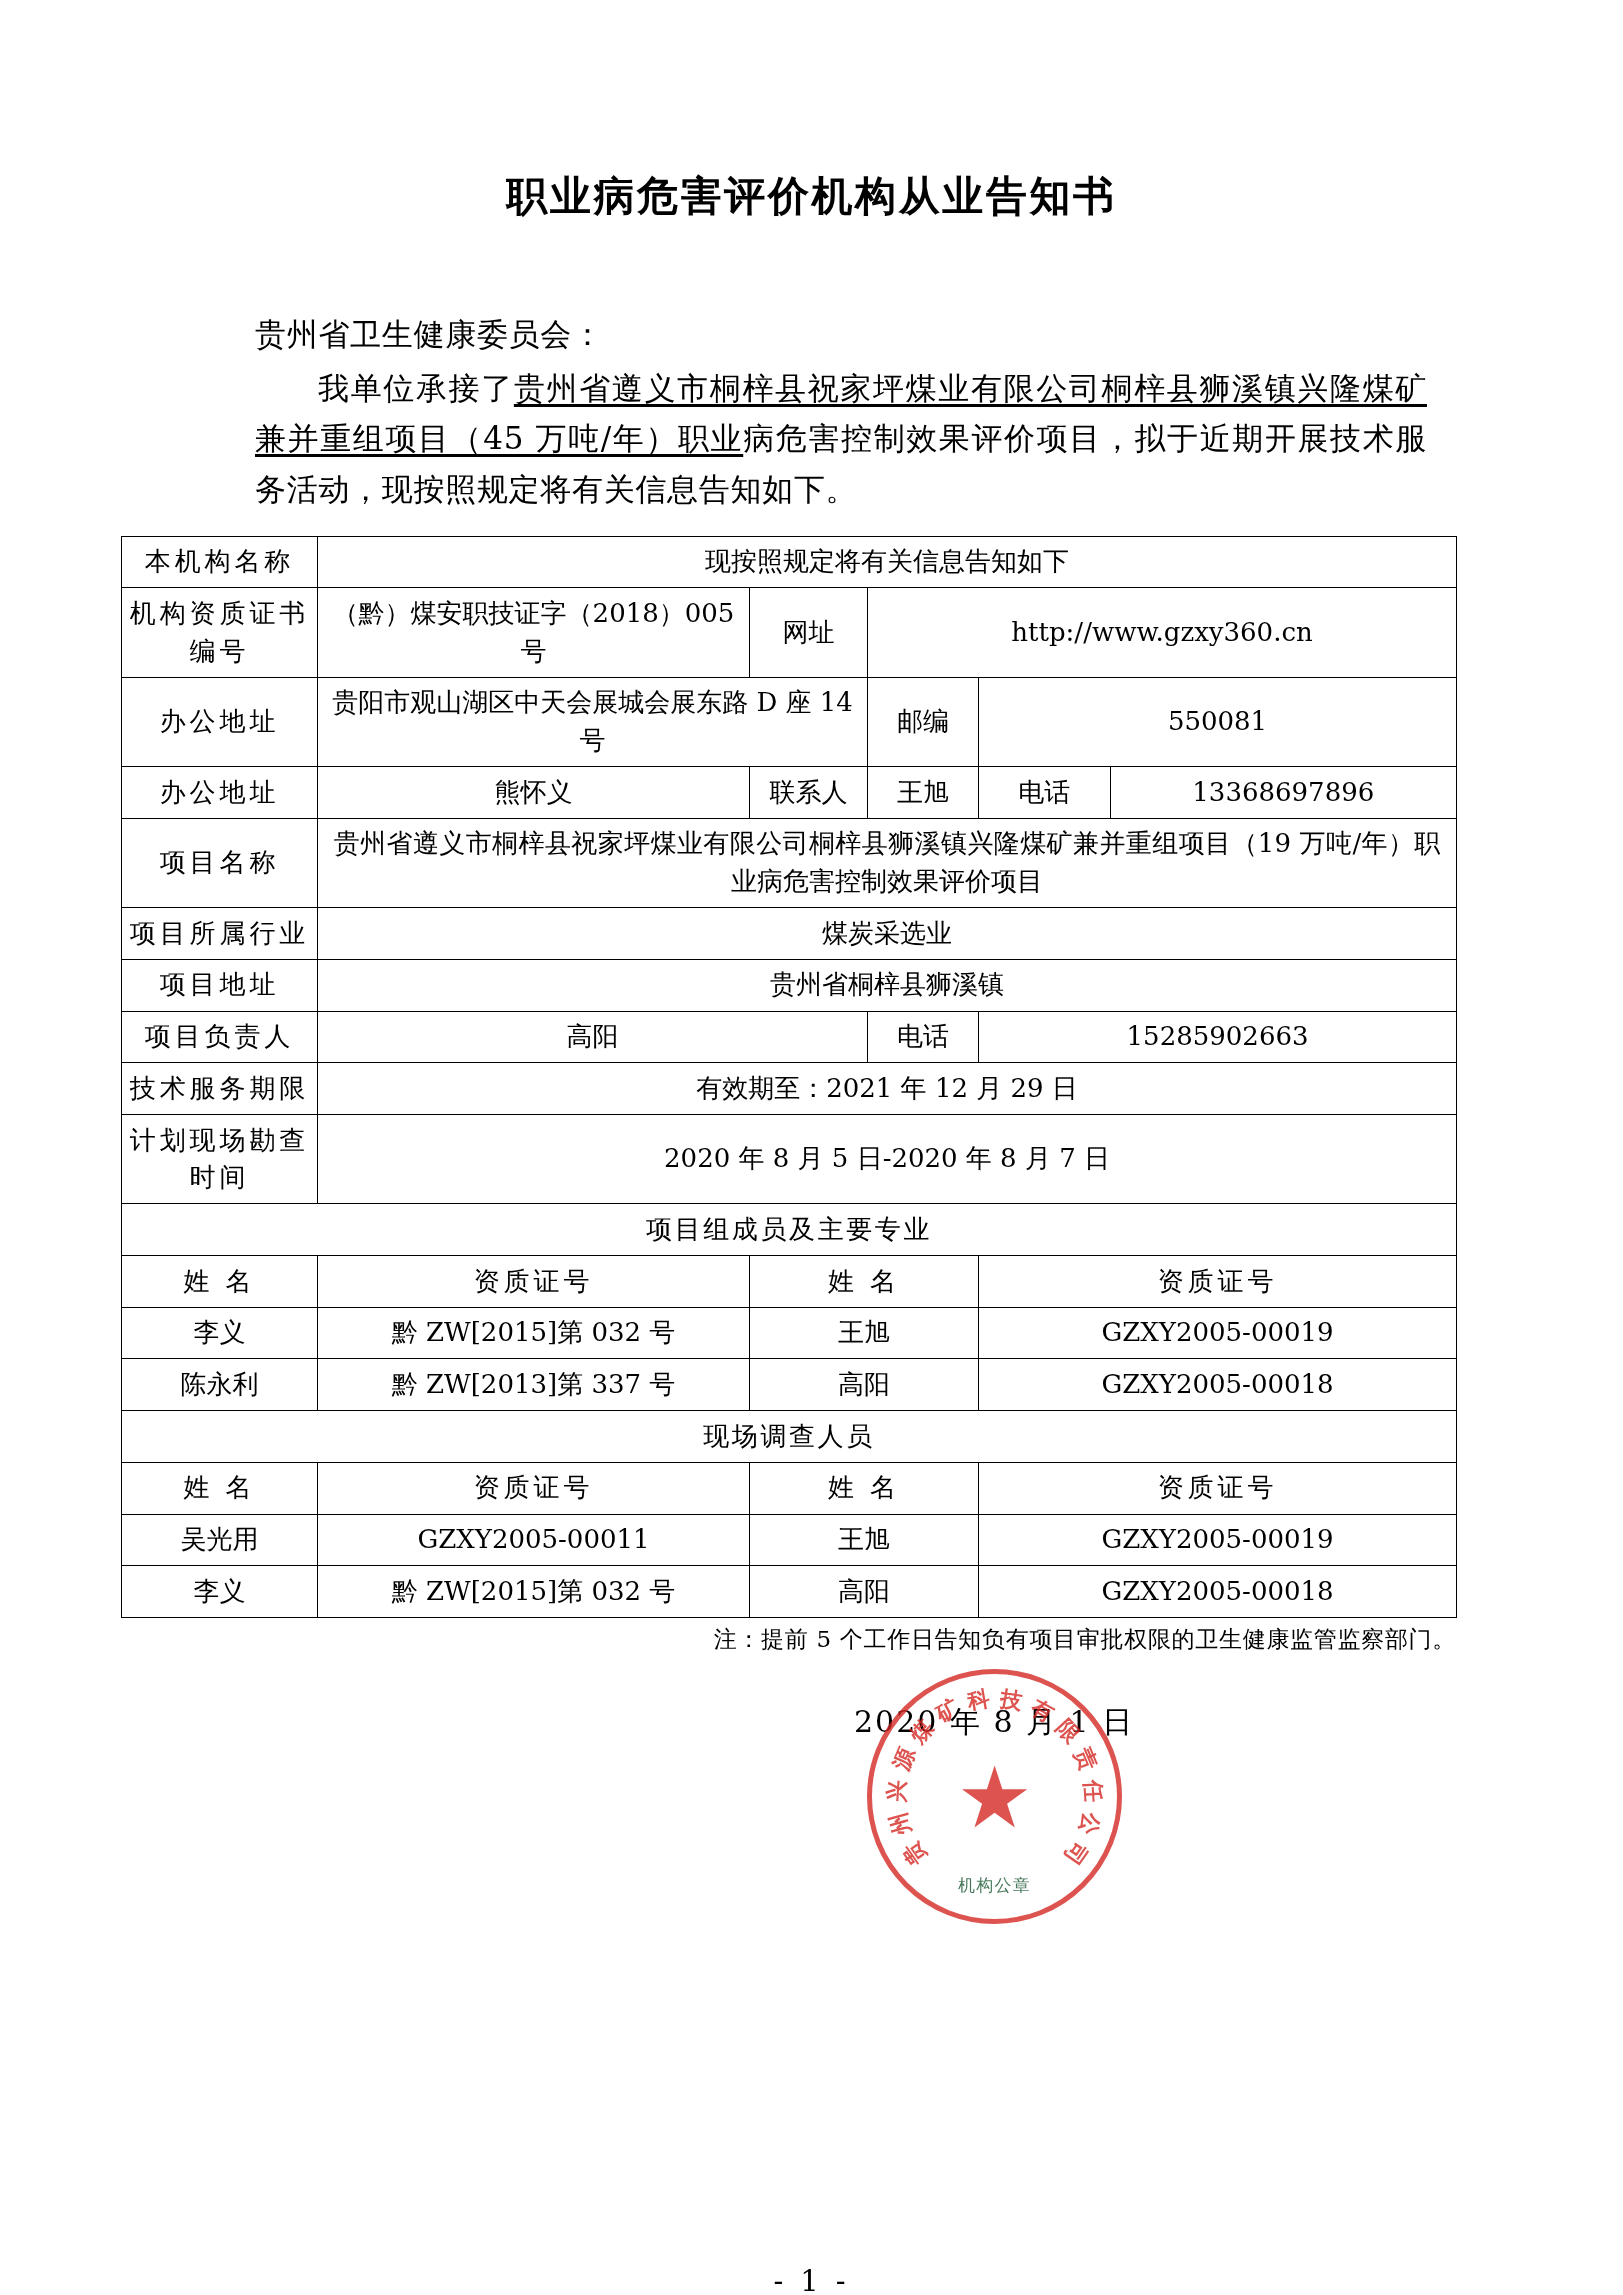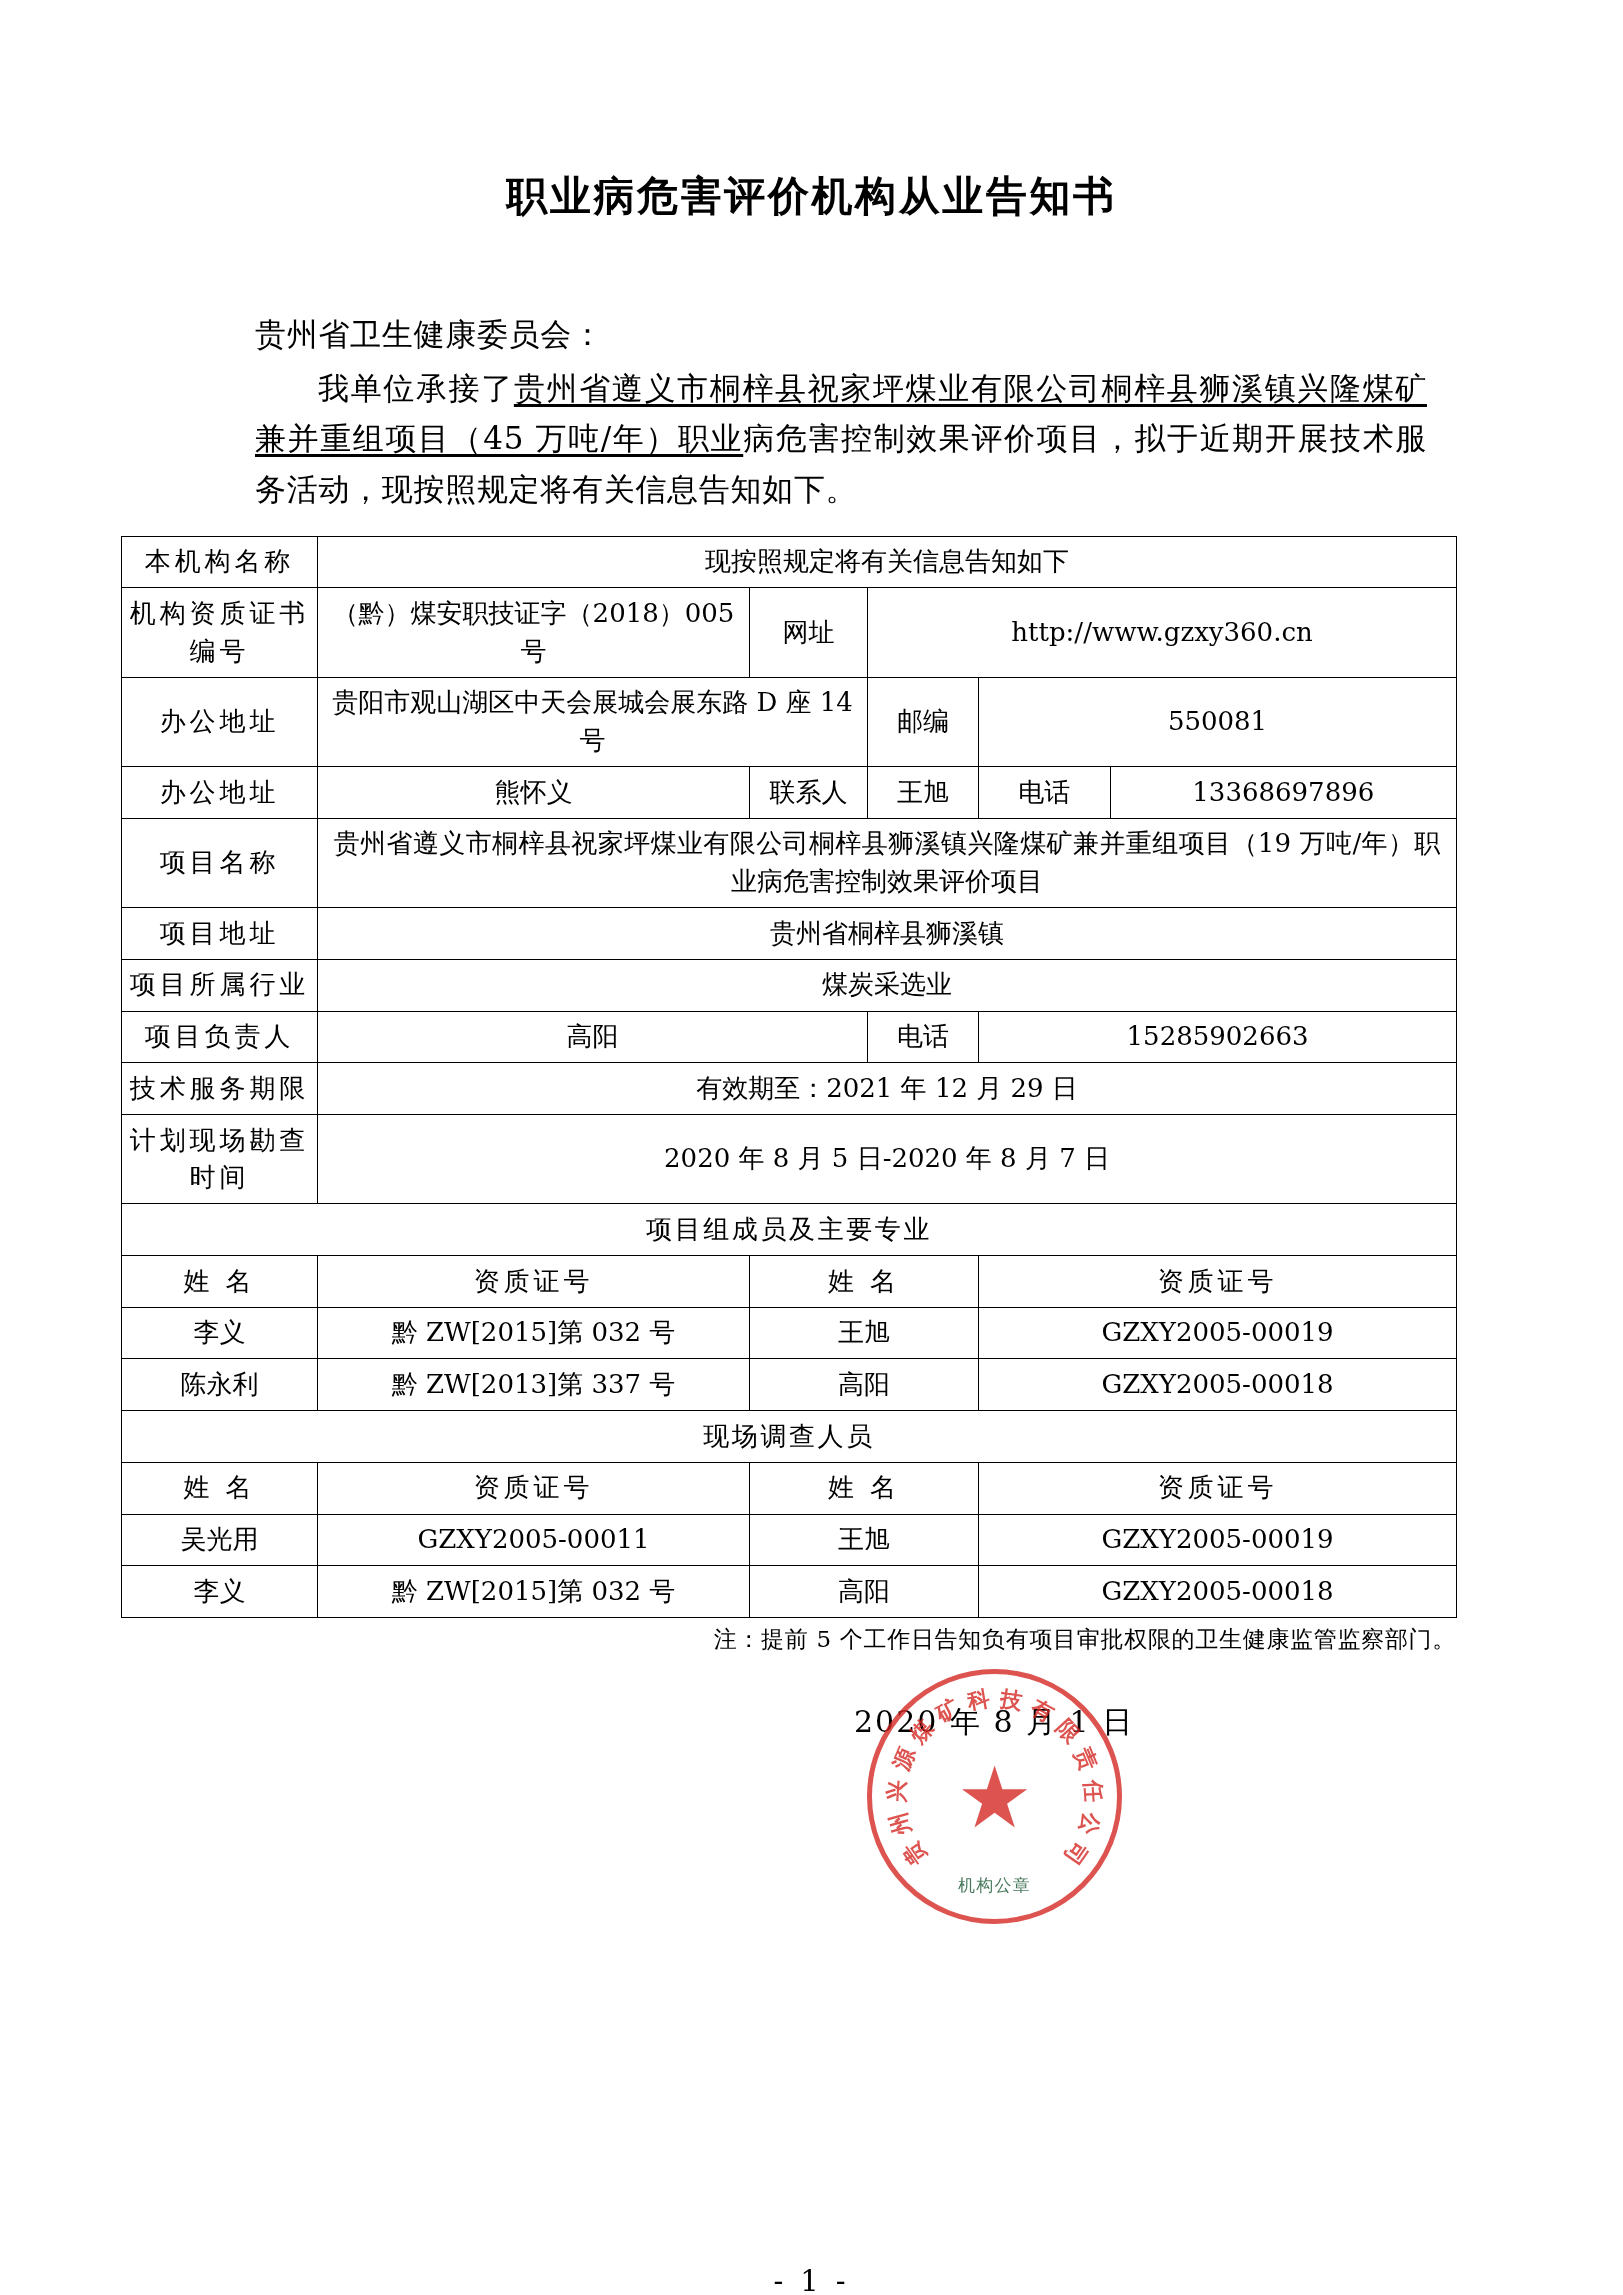--- a/index.html
+++ b/index.html
@@ -198,26 +198,26 @@
             </tr>
           </tbody>
             </table>
         </td>
       </tr>
       <tr>
         <td class="label">项目名称</td>
         <td colspan="5" style="text-align:justify;text-align-last:center;padding:6.5px 15.7px">贵州省遵义市桐梓县祝家坪煤业有限公司桐梓县狮溪镇兴隆煤矿兼并重组项目（19 万吨/年）职业病危害控制效果评价项目</td>
       </tr>
       <tr>
+        <td class="label">项目所属行业</td>
+        <td colspan="5">煤炭采选业</td>
+      </tr>
+      <tr>
         <td class="label">项目地址</td>
         <td colspan="5">贵州省桐梓县狮溪镇</td>
-      </tr>
-      <tr>
-        <td class="label">项目所属行业</td>
-        <td colspan="5">煤炭采选业</td>
       </tr>
       <tr>
         <td class="label">项目负责人</td>
         <td colspan="3">高阳</td>
         <td>电话</td>
         <td>15285902663</td>
       </tr>
       <tr>
         <td class="label">技术服务期限</td>
         <td colspan="5">有效期至：2021 年 12 月 29 日</td>

